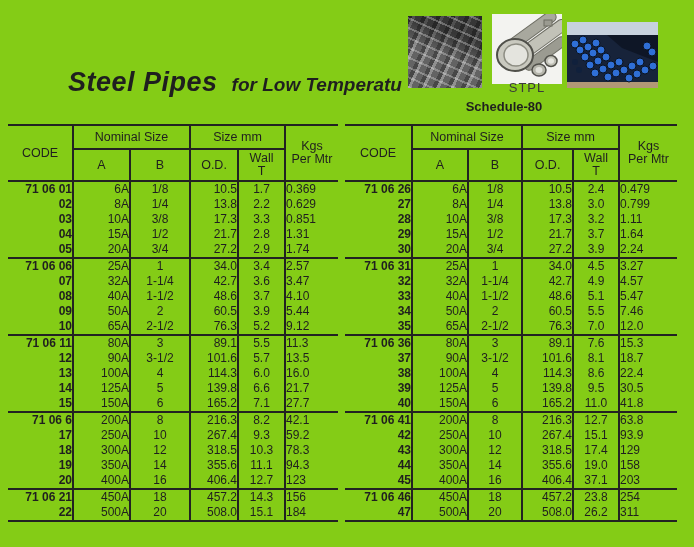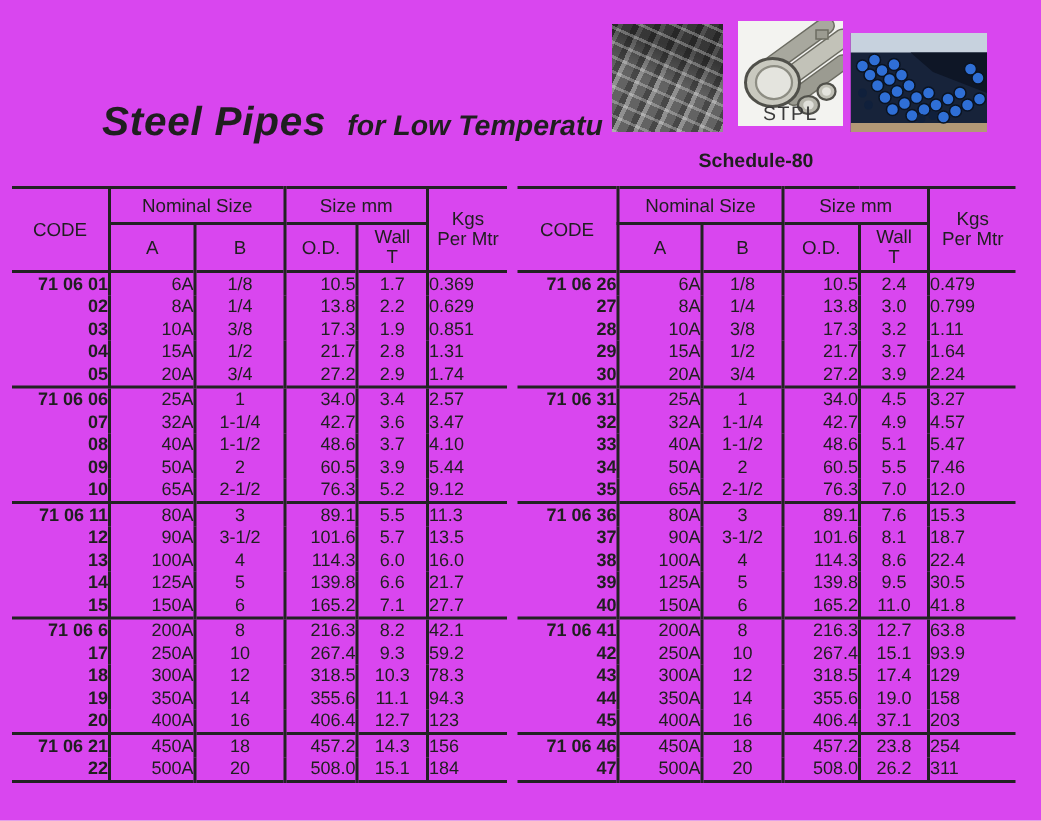--- a/index.html
+++ b/index.html
@@ -1,36 +1,36 @@
 <!DOCTYPE html>
 <html><head>
 <meta charset="utf-8">
 <style>
   html,body{margin:0;padding:0;background:#e8e8e8;}
   .page{
-    position:relative;width:694px;height:547px;background:#d946ef;
+    position:relative;width:694px;height:547px;background:#84cc16;
     font-family:"Liberation Sans","DejaVu Sans",sans-serif;color:#1f1f1f;
     overflow:hidden;margin:0 auto;
   }
   
   .title-row{position:absolute;left:68px;top:34px;display:flex;align-items:baseline;gap:14px;white-space:nowrap;}
   .title-main{font-size:27px;font-weight:bold;font-style:italic;letter-spacing:0.5px;}
   .title-sub{font-size:19px;font-weight:bold;font-style:italic;margin-top:40px;}
   
   .photo{position:absolute;}
   .photo-gray{
     left:408px;top:16px;width:74px;height:72px;
     background:
       repeating-linear-gradient(24deg, rgba(255,255,255,.28) 0 2px, rgba(255,255,255,0) 2px 9px),
       linear-gradient(200deg, rgba(0,0,0,.45) 0 28%, rgba(0,0,0,0) 55%),
       repeating-linear-gradient(115deg, #474747 0 4px, #909090 4px 7px, #636363 7px 13px),
       #787878;
   }
   .photo-steel{left:492px;top:14px;width:70px;height:70px;}
-  .stpl-label{position:absolute;left:492px;top:68px;width:70px;text-align:center;
+  .stpl-label{position:absolute;left:492px;top:80px;width:70px;text-align:center;
     font-size:13px;color:#3a3a3a;letter-spacing:1px;}
   .photo-blue{left:567px;top:22px;width:91px;height:66px;}
   
   .sched{position:absolute;top:99px;font-size:13px;font-weight:bold;text-align:center;}
   .sched-40{left:8px;width:330px;}
   .sched-80{left:338px;width:332px;}
   
   .pipe-table{
     position:absolute;top:124px;border-collapse:collapse;table-layout:fixed;
     border-top:2px solid #222;border-bottom:2px solid #222;
@@ -177,21 +177,21 @@
           <td class="col-b">1/4</td>
           <td class="col-od">13.8</td>
           <td class="col-wall">2.2</td>
           <td class="col-kgs">0.629</td>
         </tr>
         <tr>
           <td class="col-code">03</td>
           <td class="col-a">10A</td>
           <td class="col-b">3/8</td>
           <td class="col-od">17.3</td>
-          <td class="col-wall">1.9</td>
+          <td class="col-wall">3.3</td>
           <td class="col-kgs">0.851</td>
         </tr>
         <tr>
           <td class="col-code">04</td>
           <td class="col-a">15A</td>
           <td class="col-b">1/2</td>
           <td class="col-od">21.7</td>
           <td class="col-wall">2.8</td>
           <td class="col-kgs">1.31</td>
         </tr>

